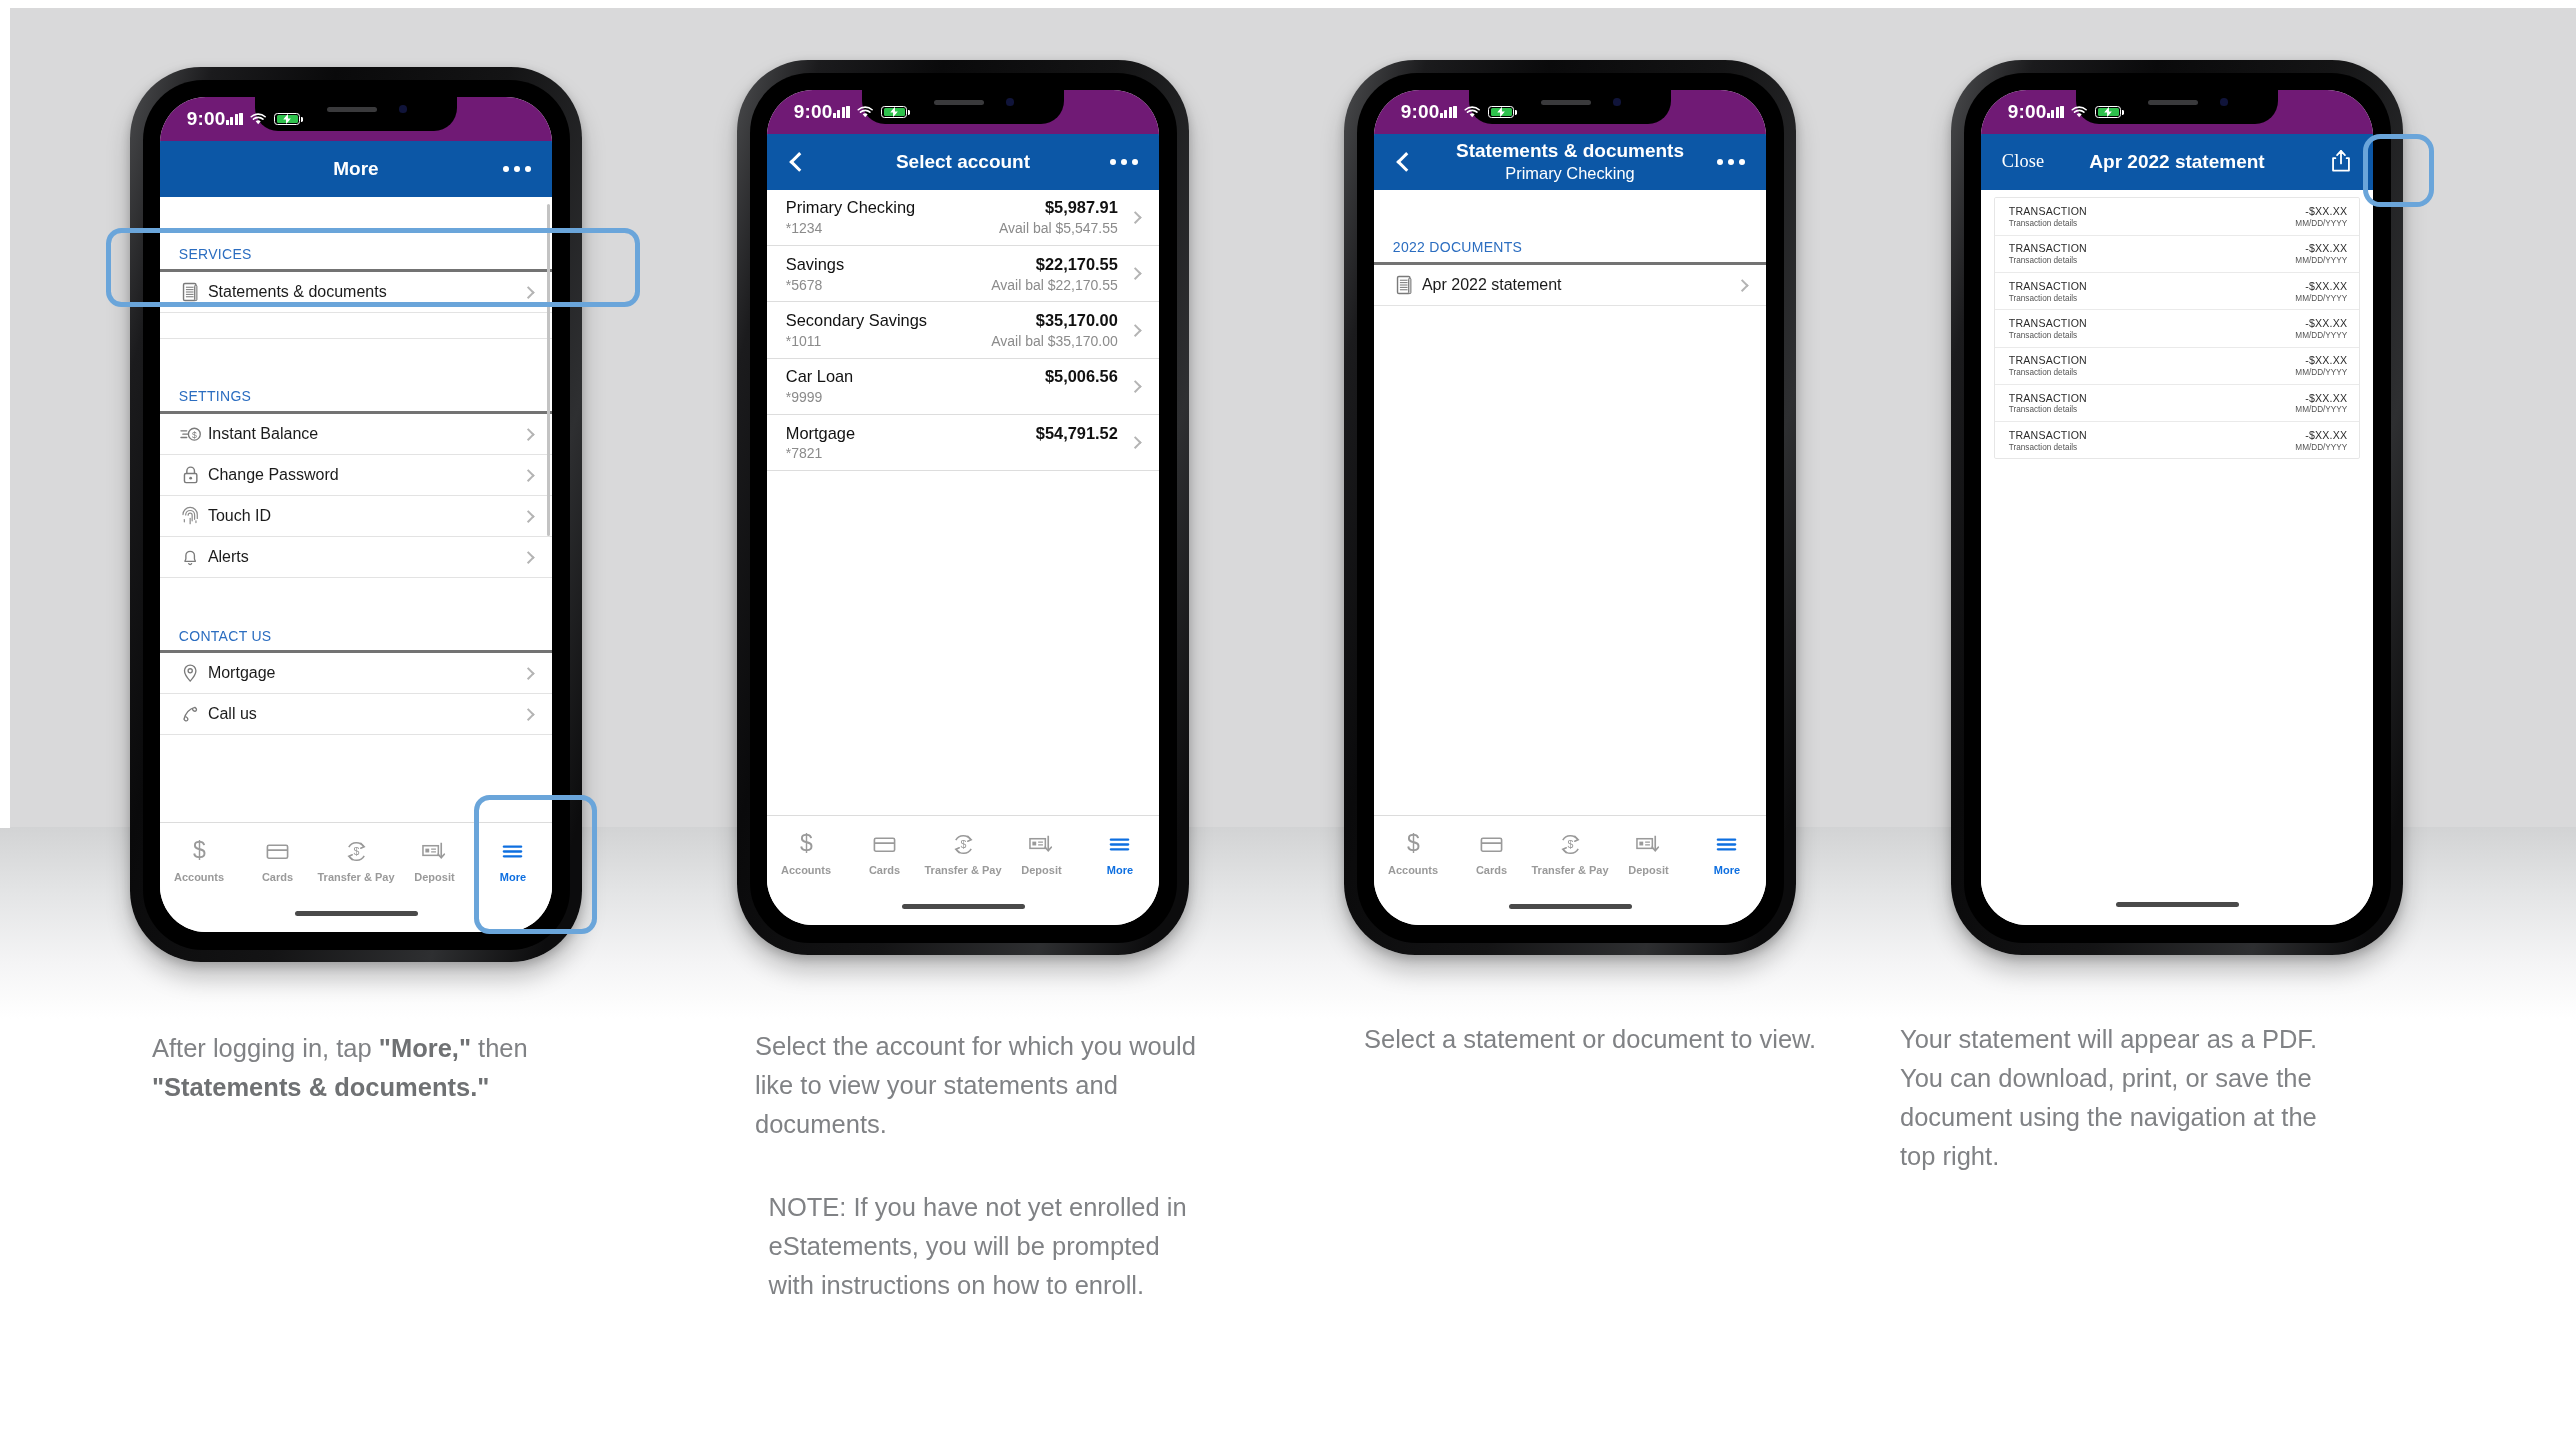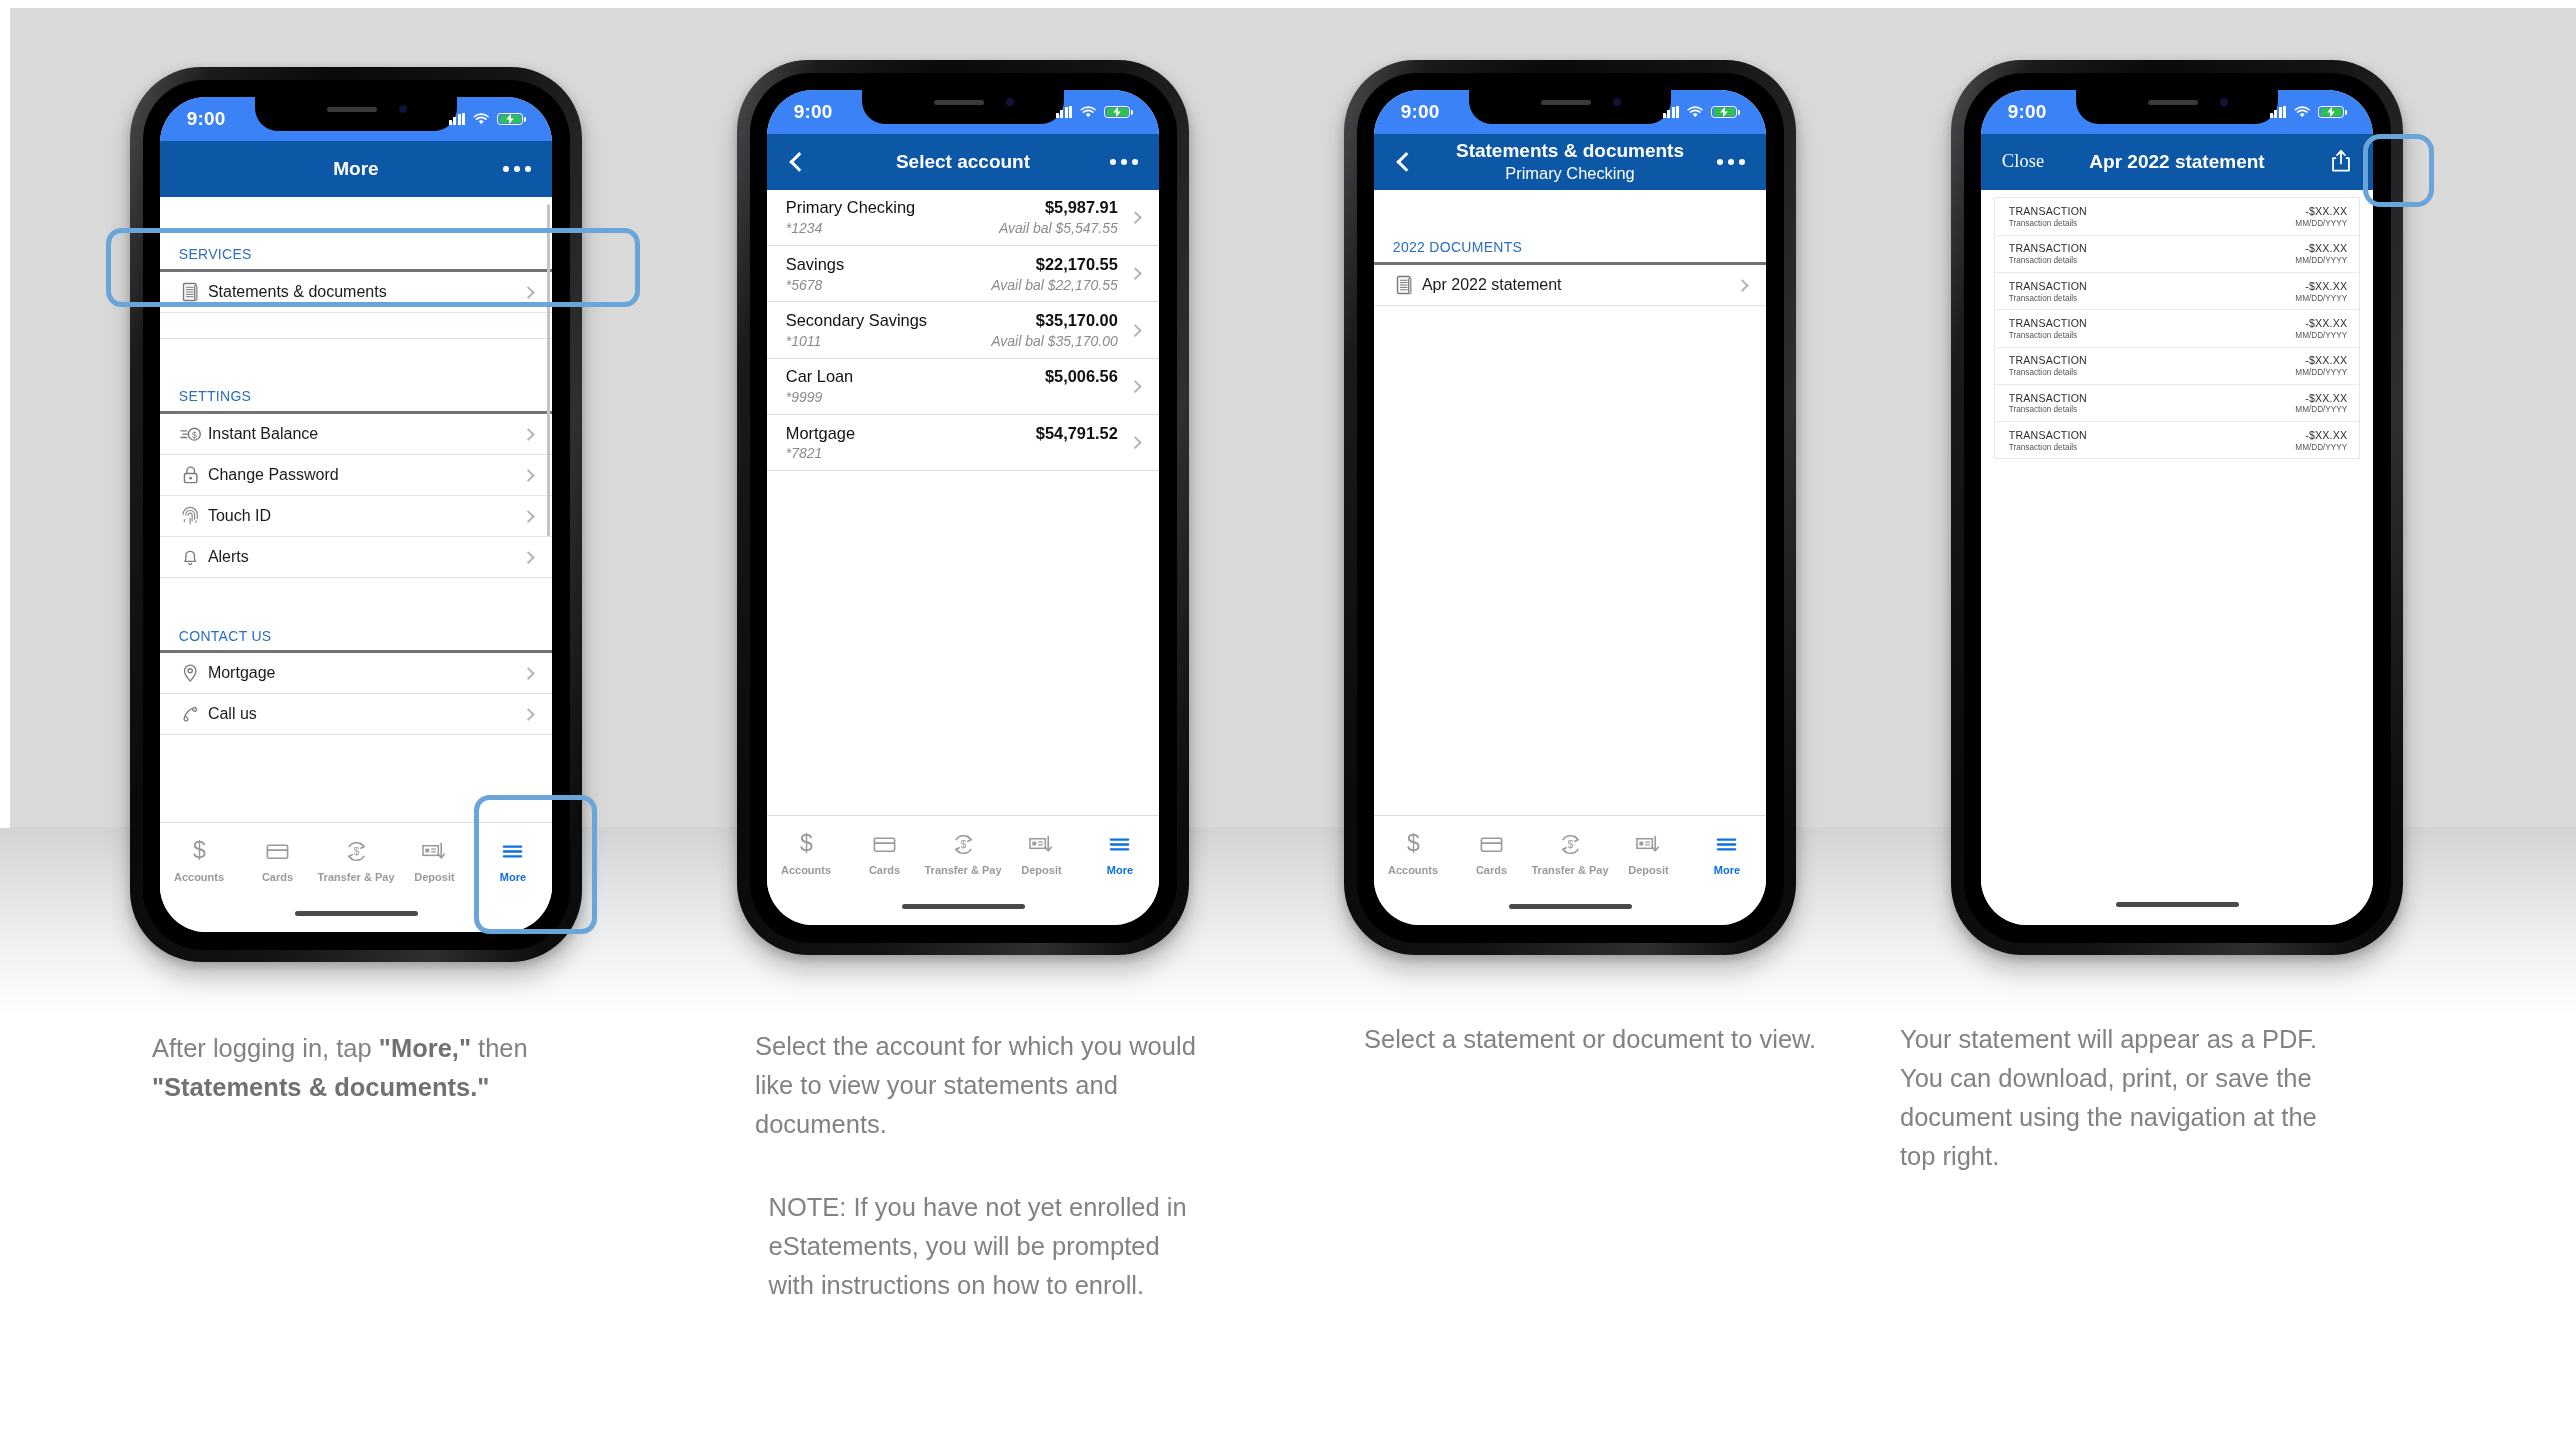--- a/index.html
+++ b/index.html
@@ -68,25 +68,25 @@
     background: #ffffff;
     overflow: hidden;
     display: flex;
     flex-direction: column;
   }
 
   
   .statusbar {
     position: relative;
     height: 44px;
-    background: #3b82f6;
+    background: #701a75;
     flex: 0 0 auto;
     display: flex;
     align-items: center;
-    justify-content: space-between;
+    justify-content: flex-start;
     padding: 0 29px 0 27px;
   }
   .status-time {
     color: #fff;
     font-size: 19px;
     font-weight: bold;
     letter-spacing: 0.2px;
     z-index: 3;
   }
   .status-right {
@@ -229,21 +229,21 @@
   
   .acct {
     padding: 8.7px 15.4px 8.7px 19px;
     border-bottom: 1px solid #dddddd;
     display: flex;
     align-items: center;
     background:#fff;
   }
   .acct .body { flex:1 1 auto; }
   .acct .line1 { display:flex; justify-content:space-between; align-items:baseline; }
-  .acct .line2 { display:flex; justify-content:space-between; align-items:flex-start; margin-top:2.9px;font-style:italic; }
+  .acct .line2 { display:flex; justify-content:space-between; align-items:flex-start; margin-top:2.9px; }
   .acct .name { font-size: 16.4px; color:#111; }
   .acct .amt { font-size: 16.4px; color:#111; font-weight: bold; }
   .acct .mask { font-size: 14px; color: #8b8b8b; }
   .acct .avail { font-size: 14px; color: #8b8b8b; }
   .acct .chev { margin-left: 13.5px; }
 
   
   .scroll-ind {
     position: absolute;
     right: 1.9px;

